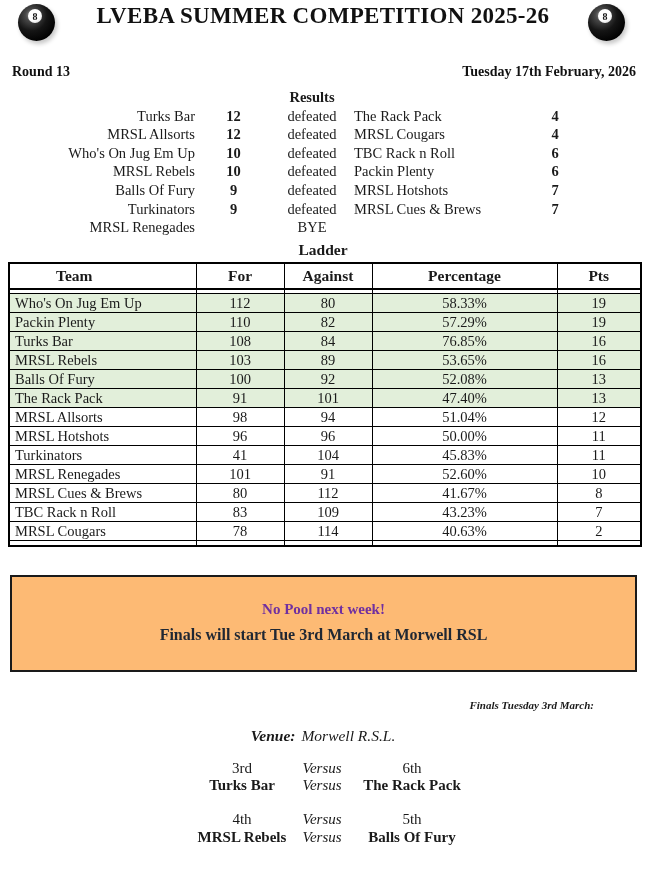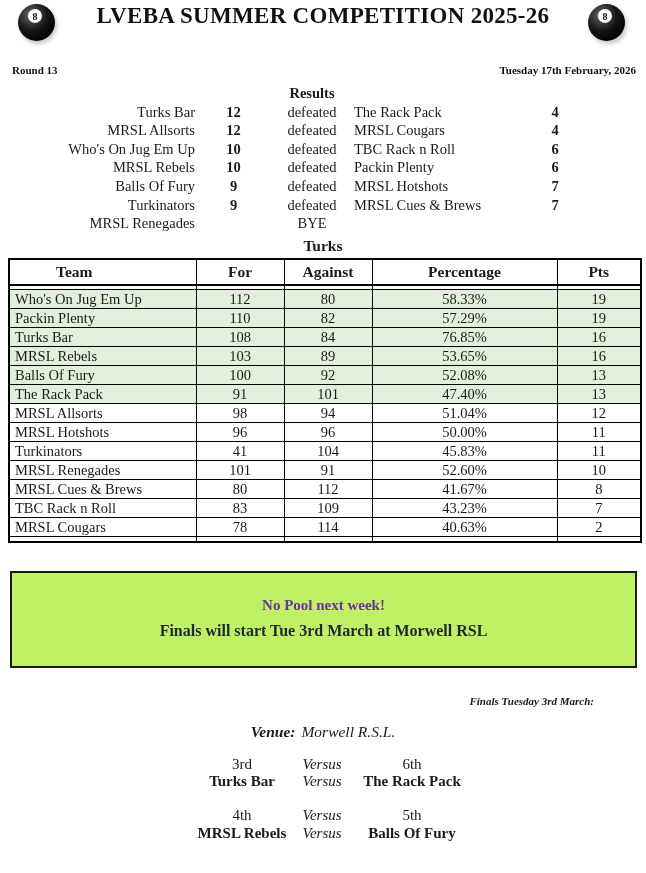--- a/index.html
+++ b/index.html
@@ -34,21 +34,21 @@
   .title {
     text-align:center; padding-top:3px;
     font-size:23px; font-weight:bold; letter-spacing:0.3px;
     color:#111;
   }
 
   
   .meta-row {
     display:flex; justify-content:space-between;
     padding:0 10px 0 12px; margin-top:4px;
-    font-weight:bold; font-size:11px; color:#111;
+    font-weight:bold; font-size:14px; color:#111;
   }
 
   
   .results-grid {
     margin-top:8px;
     display:grid;
     grid-template-columns:195px 77px 80px 168px 70px;
     font-size:14.5px; line-height:18.6px;
   }
   .results-grid .c1 { text-align:right; }
@@ -88,21 +88,21 @@
     background:#fff; line-height:16px;
   }
   table.ladder td.team { text-align:left; }
   table.ladder tr.hl td { background:#e2efda; }
   table.ladder tr.spacer td { height:5px; padding:0; background:#fff; }
 
   
   .notice {
     margin:28px 9px 0 10px;
     height:97px;
-    background:#bef264;
+    background:#fdba74;
     border:2px solid #1a1a1a;
     text-align:center;
     padding-top:24px;
   }
   .notice .l1 { color:#7030a0; font-weight:bold; font-size:15px; }
   .notice .l2 { color:#1f2733; font-weight:bold; font-size:16px; margin-top:8px; }
 
   
   .finals-heading {
     margin-top:27px; width:594px;
@@ -183,21 +183,21 @@
   <span class="c4">MRSL Cues &amp; Brews</span>
   <span class="c5">7</span>
 
   <span class="c1">MRSL Renegades</span>
   <span class="c2"></span>
   <span class="c3">BYE</span>
   <span class="c4"></span>
   <span class="c5"></span>
 </div>
 
-<div class="ladder-heading">Turks</div>
+<div class="ladder-heading">Ladder</div>
 
 <table class="ladder">
   <colgroup>
       <col class="c-team">
       <col class="c-for">
       <col class="c-agn">
       <col class="c-pct">
       <col class="c-pts">
     </colgroup>
   <thead>

